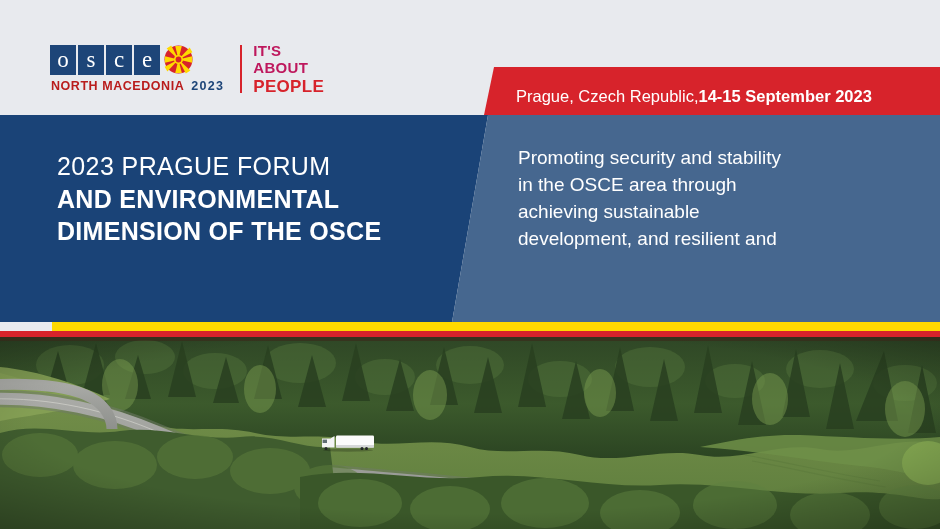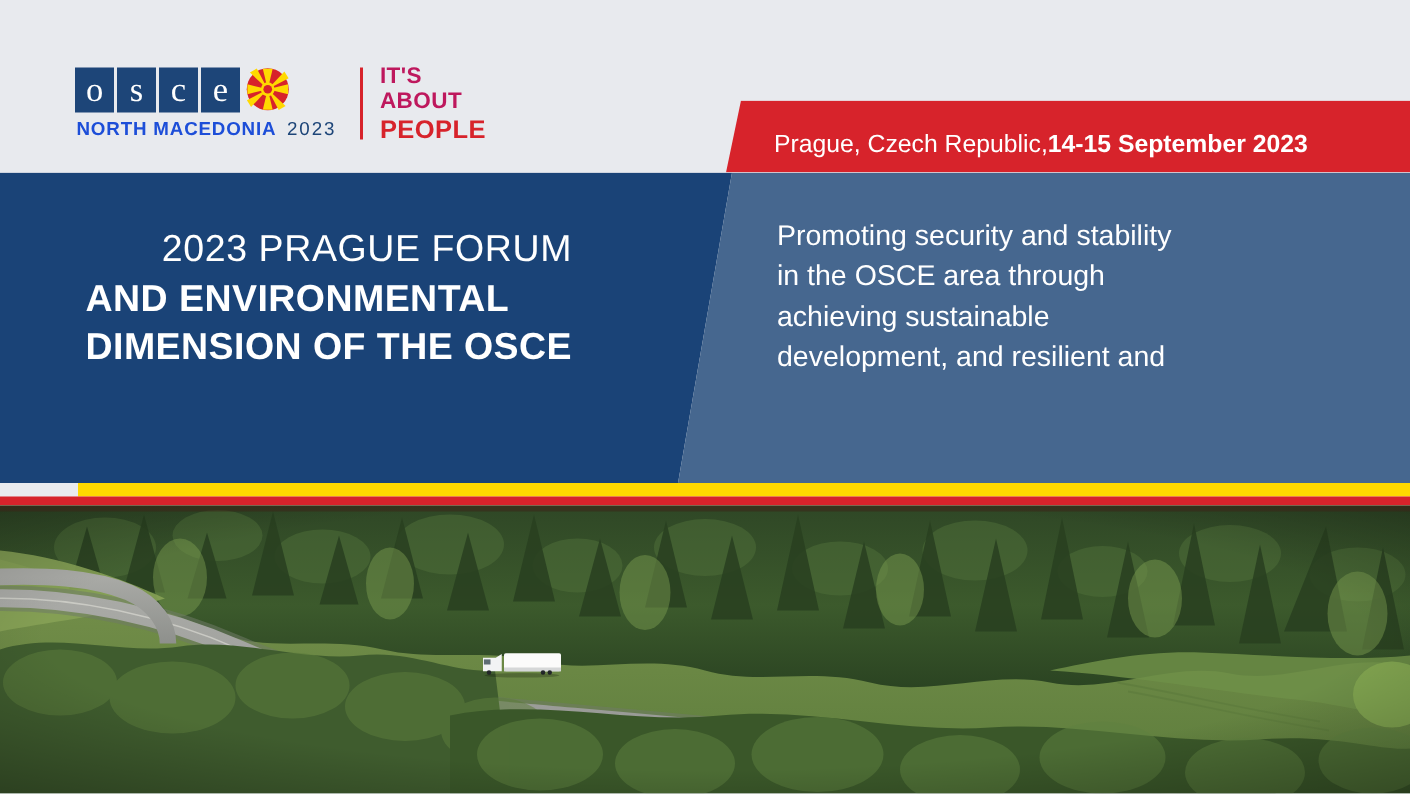--- a/index.html
+++ b/index.html
@@ -31,25 +31,25 @@
   }
   .mk-sun {
     width:31px; height:31px; margin-left:3px;
     position:relative; overflow:hidden;
   }
   .sub-row {
     display:flex; align-items:baseline; gap:7px;
     margin-top:4px; margin-left:1px;
   }
   .sub-country {
-    color:#1d4ed8; font-size:12.5px; font-weight:bold;
+    color:#b91c1c; font-size:12.5px; font-weight:bold;
     letter-spacing:0.55px;
   }
   .sub-year {
-    color:#1d4578; font-size:12.5px; font-weight:normal;
+    color:#1d4578; font-size:12.5px; font-weight:bold;
     letter-spacing:1.3px;
   }
   .logo-divider {
     width:2px; height:48px; background:#d7232b;
     margin-left:16px; margin-top:1px;
   }
   .slogan {
     margin-left:11px; margin-top:-1px;
     line-height:1.12;
   }
@@ -88,21 +88,21 @@
     position:absolute; left:440px; top:0; width:500px; height:207px;
     background:#46678f;
     clip-path:polygon(48px 0, 500px 0, 500px 207px, 12px 207px);
   }
 
   .main-title {
     position:absolute; left:57px; top:35px; z-index:3;
     color:#ffffff; line-height:1.30;
   }
   .title-line-1 {
-    font-size:25px; font-weight:400; letter-spacing:0.4px; display:block;text-align:right;
+    font-size:25px; font-weight:400; letter-spacing:0.4px; display:block;
   }
   .title-line-2, .title-line-3, .title-line-4 {
     font-size:25px; font-weight:bold; letter-spacing:0.3px; display:block;
   }
 
   .desc {
     position:absolute; left:518px; top:30px; z-index:3;
     color:#ffffff; font-size:19px; line-height:1.42; font-weight:400;
     width:400px;
   }

